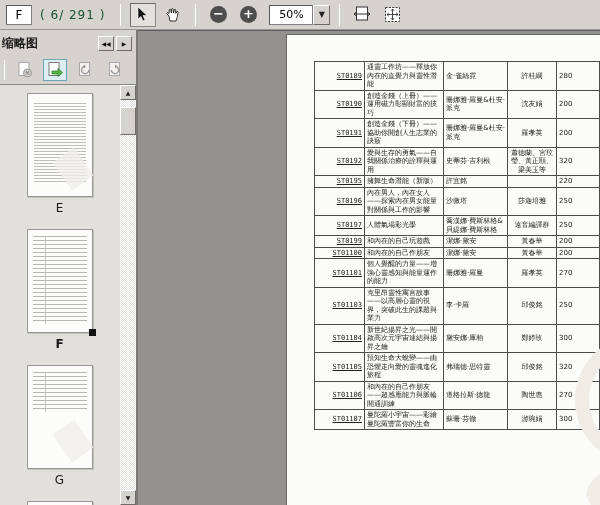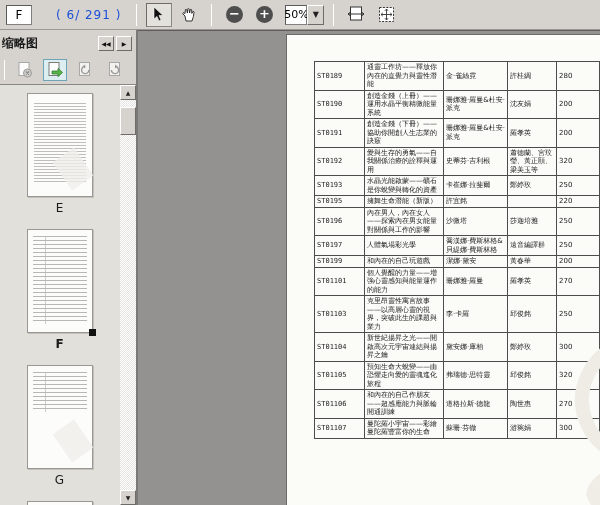--- a/index.html
+++ b/index.html
@@ -4,29 +4,29 @@
 <style>
   * { box-sizing: border-box; margin: 0; padding: 0; }
   html,body { width:600px; height:505px; overflow:hidden; }
   body { font-family:"DejaVu Sans","Liberation Sans",sans-serif; background:#d6d3ce; position:relative; }
 
   
   .toolbar { height:30px; background:#d6d3ce; border-bottom:1px solid #9a9894;
              display:flex; align-items:center; padding:0 6px; gap:4px; }
   .page-field { width:26px; height:20px; border:1px solid #808080; border-top-color:#5a5a5a; border-left-color:#5a5a5a;
                 background:#fff; text-align:center; font-size:12px; font-family:"DejaVu Sans",sans-serif; }
-  .page-count { font-size:12px; color:#1d4ed8; letter-spacing:1px; margin:0 6px 0 20px; white-space:nowrap; }
+  .page-count { font-size:12px; color:#14532d; letter-spacing:1px; margin:0 6px 0 4px; white-space:nowrap; }
   .sep { width:1px; height:22px; background:#a8a6a2; border-right:1px solid #fff; margin:0 5px; }
   .tb-btn { width:26px; height:24px; background:transparent; border:1px solid transparent;
             display:flex; align-items:center; justify-content:center; cursor:default; }
   .tb-btn.active { background:#e3e1dc; border:1px solid #8a8884; border-top-color:#6e6c68; border-left-color:#6e6c68; }
   .circle-btn { width:17px; height:17px; border-radius:50%; background:#4e4e4e; color:#fff;
                 font-size:13px; font-weight:bold; line-height:15px; text-align:center; display:inline-block; }
   .zoom-combo { display:flex; align-items:center; margin-left:4px; }
-  .zoom-value { width:22px; height:20px; background:#fff; border:1px solid #808080; border-top-color:#5a5a5a;
+  .zoom-value { width:44px; height:20px; background:#fff; border:1px solid #808080; border-top-color:#5a5a5a;
                 border-left-color:#5a5a5a; font-size:11px; display:flex; align-items:center; justify-content:center; }
   .zoom-dd { width:17px; height:20px; background:#d6d3ce; border:1px solid #fff; border-right-color:#6e6c68;
              border-bottom-color:#6e6c68; font-size:8px; color:#222; display:flex; align-items:center; justify-content:center; }
 
   
   .main { display:flex; height:475px; }
 
   
   .sidebar { width:138px; background:#d6d3ce; border-right:2px solid #7b7975; display:flex; flex-direction:column; }
   .sb-header { height:26px; display:flex; align-items:center; padding:0 4px 0 2px; }
@@ -67,24 +67,24 @@
   .sb-thumbbar { position:absolute; left:0; top:22px; width:16px; height:28px; background:#d6d3ce;
       border:1px solid #fff; border-right-color:#6e6c68; border-bottom-color:#6e6c68; }
 
   
   .docarea { flex:1; background:#949290; position:relative; overflow:hidden; border-top:1px solid #5f5d5b; }
   .page { position:absolute; left:148px; top:3px; width:430px; height:600px; background:#fbfbf8;
           border:1px solid #6c6a68; }
   table.books { border-collapse:collapse; margin:26px 0 0 27px; table-layout:fixed; width:285px; }
   table.books td { border:1px solid #4c4c4c; font-size:7px; line-height:8.5px; color:#222;
                    padding:1px 2px; vertical-align:middle; overflow:hidden; word-break:break-all; }
-  td.col0 { width:50px; text-align:left; font-family:"DejaVu Sans Mono","Liberation Mono",monospace; }
+  td.col0 { width:50px; text-align:right; font-family:"DejaVu Sans Mono","Liberation Mono",monospace;text-decoration:underline; }
   td.col1 { width:79px; }
   td.col2 { width:64px; }
-  td.col3 { width:49px; }
+  td.col3 { width:49px; text-align:center; }
   td.col4 { width:43px; }
 
   
   .wm { position:absolute; border-radius:50%; pointer-events:none; }
   .wm1 { width:130px; height:130px; border:14px solid #efece6; right:10px; top:300px; transform:rotate(-20deg); }
   .wm4 { width:70px; height:40px; background:#f0ede7; right:60px; top:430px; transform:rotate(-30deg); border-radius:40%; }
 
   svg { display:block; }
 </style>
 </head>
@@ -231,47 +231,40 @@
         <tbody>
             <tr>
               <td class="col0">ST0189</td>
               <td class="col1">通靈工作坊——釋放你內在的直覺力與靈性潛能</td>
               <td class="col2">金·雀絲霓</td>
               <td class="col3">許桂綢</td>
               <td class="col4">280</td>
             </tr>
             <tr>
               <td class="col0">ST0190</td>
-              <td class="col1">創造金錢（上冊）——運用水晶平衡精微能量系統</td>
+              <td class="col1">創造金錢（上冊）——運用磁力彰顯財富的技巧</td>
               <td class="col2">珊娜雅·羅曼&amp;杜安·派克</td>
               <td class="col3">沈友娟</td>
               <td class="col4">200</td>
             </tr>
             <tr>
               <td class="col0">ST0191</td>
               <td class="col1">創造金錢（下冊）——協助你開創人生志業的訣竅</td>
               <td class="col2">珊娜雅·羅曼&amp;杜安·派克</td>
               <td class="col3">羅孝英</td>
               <td class="col4">200</td>
             </tr>
             <tr>
               <td class="col0">ST0192</td>
               <td class="col1">愛與生存的勇氣——自我關係治療的詮釋與運用</td>
               <td class="col2">史蒂芬·吉利根</td>
               <td class="col3">蕭德蘭、宮玟瑩、黃正頤、梁美玉等</td>
               <td class="col4">320</td>
             </tr>
             <tr>
-              <td class="col0">ST0193</td>
-              <td class="col1">水晶光能啟蒙——礦石是你蛻變與轉化的資產</td>
-              <td class="col2">卡崔娜·拉斐爾</td>
-              <td class="col3">鄭婷玫</td>
-              <td class="col4">250</td>
-            </tr>
-            <tr>
               <td class="col0">ST0195</td>
               <td class="col1">擁舞生命潛能（新版）</td>
               <td class="col2">許宜銘</td>
               <td class="col3"></td>
               <td class="col4">220</td>
             </tr>
             <tr>
               <td class="col0">ST0196</td>
               <td class="col1">內在男人，內在女人——探索內在男女能量對關係與工作的影響</td>
               <td class="col2">沙微塔</td>
@@ -286,20 +279,27 @@
               <td class="col4">250</td>
             </tr>
             <tr>
               <td class="col0">ST0199</td>
               <td class="col1">和內在的自己玩遊戲</td>
               <td class="col2">潔娜·黛安</td>
               <td class="col3">黃春華</td>
               <td class="col4">200</td>
             </tr>
             <tr>
+              <td class="col0">ST01100</td>
+              <td class="col1">和內在的自己作朋友</td>
+              <td class="col2">潔娜·黛安</td>
+              <td class="col3">黃春華</td>
+              <td class="col4">200</td>
+            </tr>
+            <tr>
               <td class="col0">ST01101</td>
               <td class="col1">個人覺醒的力量——增強心靈感知與能量運作的能力</td>
               <td class="col2">珊娜雅·羅曼</td>
               <td class="col3">羅孝英</td>
               <td class="col4">270</td>
             </tr>
             <tr>
               <td class="col0">ST01103</td>
               <td class="col1">克里昂靈性寓言故事——以高層心靈的視界，突破此生的課題與業力</td>
               <td class="col2">李·卡羅</td>

